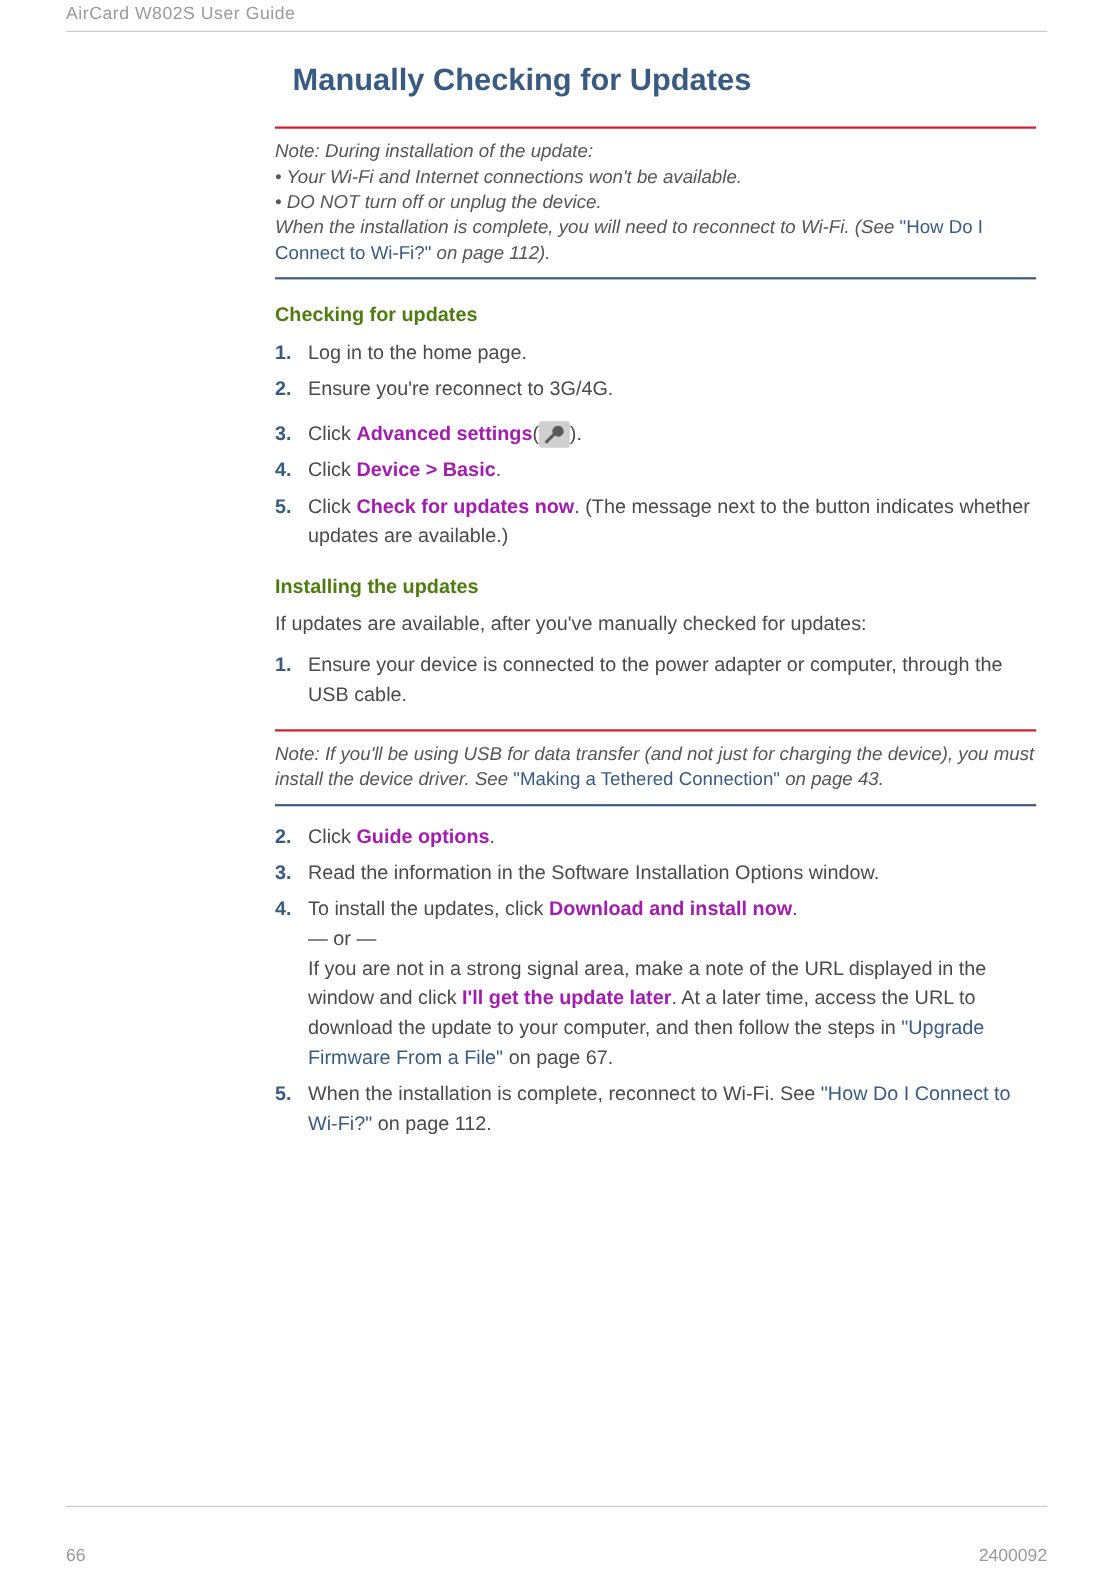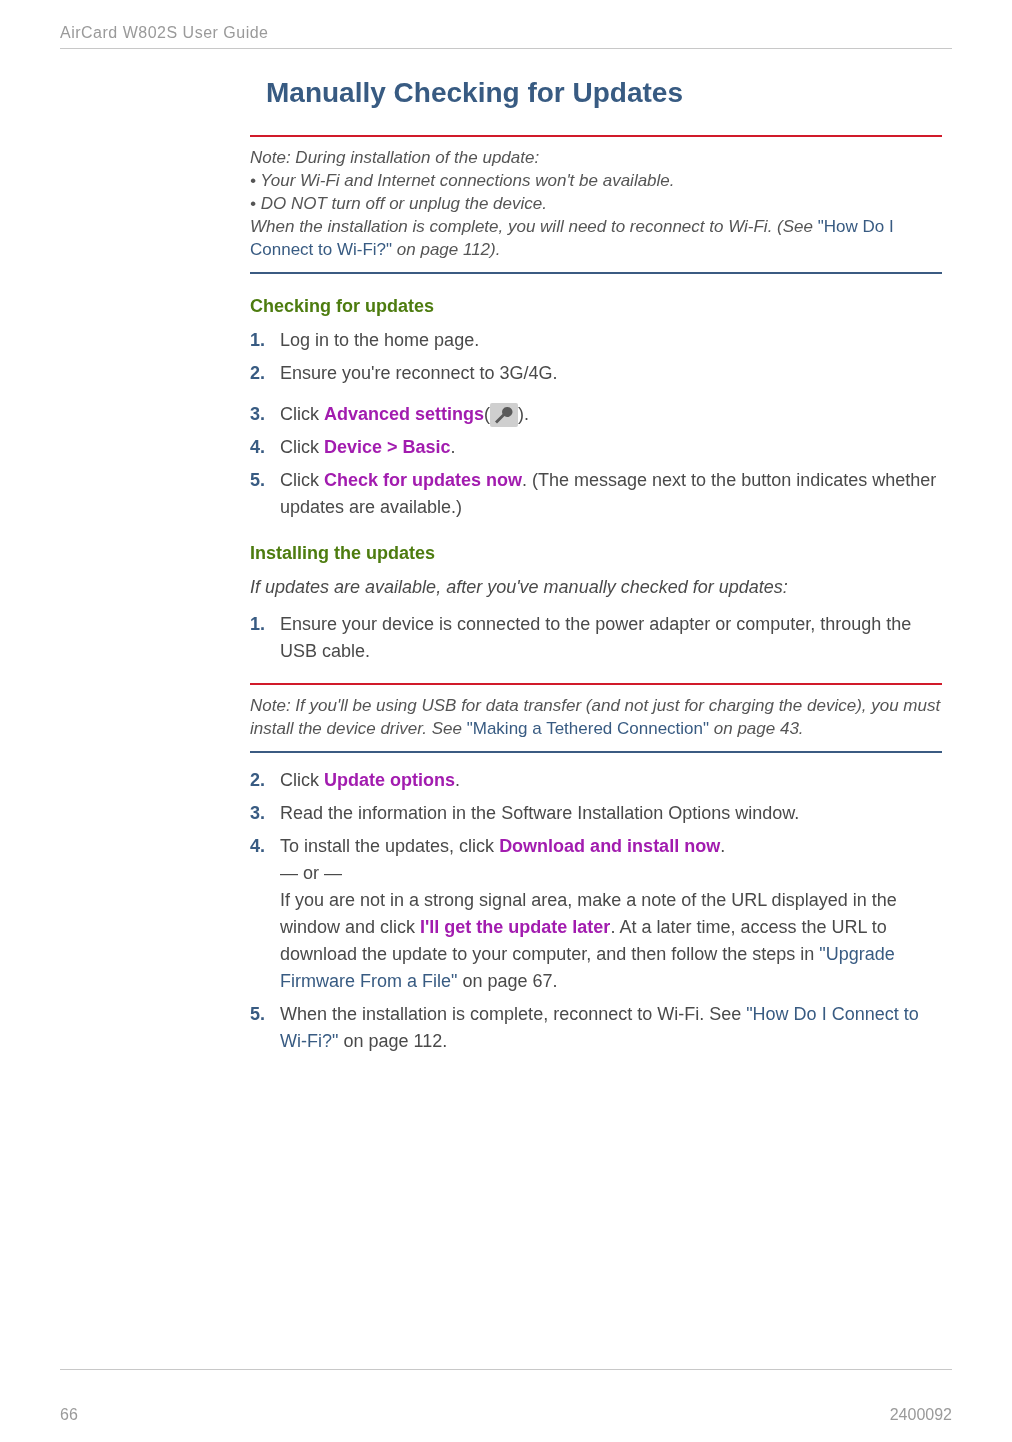--- a/index.html
+++ b/index.html
@@ -8,21 +8,21 @@
     background: #ffffff;
     font-family: Arial, Helvetica, sans-serif;
     color: #4a4a4a;
     width: 1012px;
   }
   .page {
     width: 1012px;
     min-height: 1442px;
     position: relative;
     box-sizing: border-box;
-    padding: 24px 60px 0 60px;
+    padding: 4px 60px 0 60px;
   }
   .running-head {
     font-size: 16px;
     color: #9a9a9a;
     letter-spacing: 0.5px;
     margin-bottom: 6px;
   }
   .head-rule {
     border: none;
     border-top: 1px solid #c8c8c8;
@@ -108,21 +108,20 @@
   .icon-wrench svg {
     position: absolute;
     left: 3px;
     top: 2px;
   }
   .para {
     font-size: 18px;
     line-height: 1.5;
     color: #4a4a4a;
     margin: 10px 0;
-    font-style: italic;
   }
   .footer {
     position: absolute;
     left: 60px;
     right: 60px;
     bottom: 18px;
   }
   .foot-rule {
     border: none;
     border-top: 1px solid #c8c8c8;
@@ -203,21 +202,21 @@
     <hr class="red-rule" style="margin-top:18px;">
     <div class="note-block note-text">
       <span>Note:  If you'll be using USB for data transfer (and not just for charging the device), you must install the device driver. See </span><span class="link">"Making a Tethered Connection"</span><span> on page 43.</span>
     </div>
     <hr class="note-blue-rule-bottom" style="margin-bottom:14px;">
 
     <ol class="steps">
       <li>
         <span class="num">2.</span>
         <span class="body">
-          <span>Click </span><span class="ui-bold">Update options</span><span>.</span>
+          <span>Click </span><span class="ui-bold">Guide options</span><span>.</span>
         </span>
       </li>
       <li>
         <span class="num">3.</span>
         <span class="body">Read the information in the Software Installation Options window.</span>
       </li>
       <li>
         <span class="num">4.</span>
         <span class="body">
           <span>To install the updates, click </span><span class="ui-bold">Download and install now</span><span>.</span><br>

